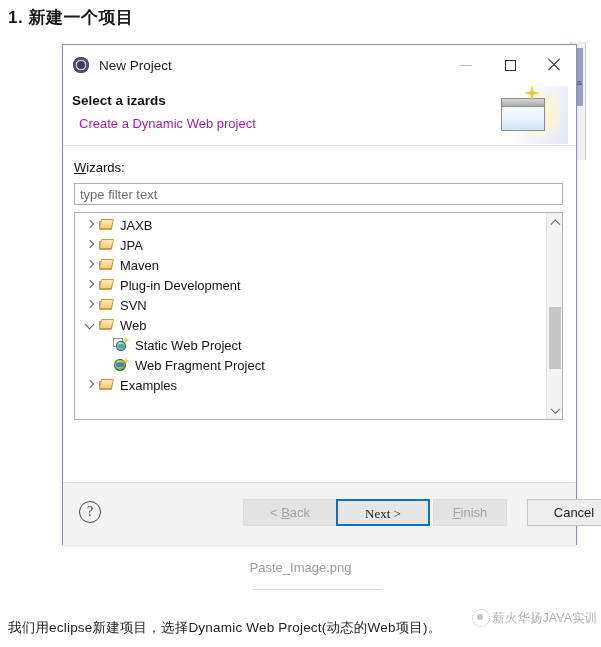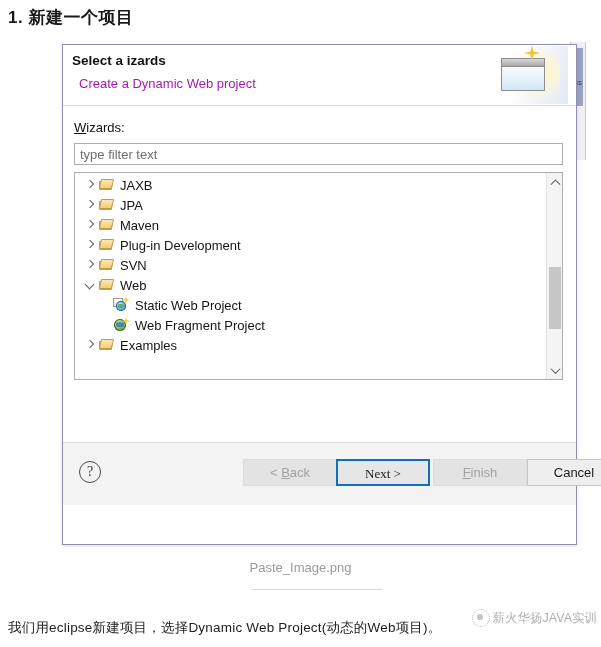--- a/index.html
+++ b/index.html
@@ -480,21 +480,21 @@
     border: 1px solid #c6c6c6;
   }
   .btn.focused {
     background: #e6e6e6;
     border: 2px solid #0b6fc4;
     font-family: Liberation Serif, serif;
   }
   .btn .mnemonic { text-decoration: underline; }
   #btn-back   { left: 180px; width: 94px; }
   #btn-next   { left: 273px; width: 94px; }
-  #btn-finish { left: 370px; width: 94px; }
+  #btn-finish { left: 370px; width: 74px; }
   #btn-cancel { left: 464px; width: 94px; }
 
   
   .caption {
     position: absolute;
     left: 0;
     top: 560px;
     width: 601px;
     text-align: center;
     font-size: 13px;
@@ -550,20 +550,37 @@
 <body>
 
 <div class="page-heading">1. 新建一个项目</div>
 
 <div class="bg-scrollbar"></div>
 <div class="bg-scrollbar-thumb"></div>
 <div class="bg-scrollbar-label">ss</div>
 
 <div class="dialog">
 
+  <div class="titlebar">
+    <div class="titlebar-icon">
+        <span class="ring"></span>
+      </div>
+    <div class="titlebar-title">New Project</div>
+    <div class="titlebar-controls">
+      <div class="tb-btn">
+          <span class="tb-min"></span>
+        </div>
+      <div class="tb-btn">
+          <span class="tb-max"></span>
+        </div>
+      <div class="tb-btn">
+          <span class="tb-close"></span>
+        </div>
+    </div>
+  </div>
 
   <div class="header-band">
     <div class="header-title">Select a izards</div>
     <div class="header-desc">Create a Dynamic Web project</div>
     <div class="header-banner">
       <span class="banner-glow"></span>
       <span class="banner-win"></span>
       <span class="banner-star"></span>
     </div>
   </div>

